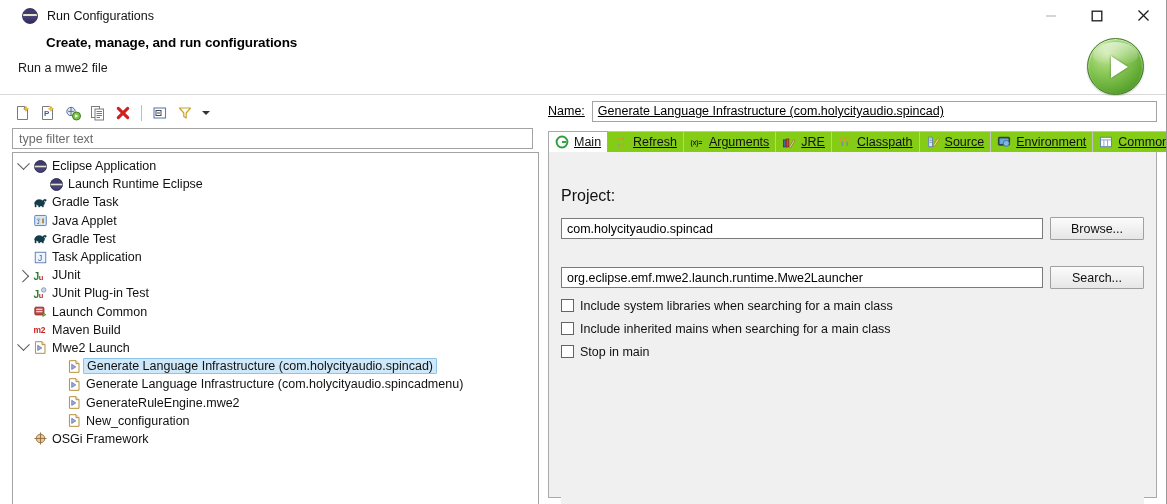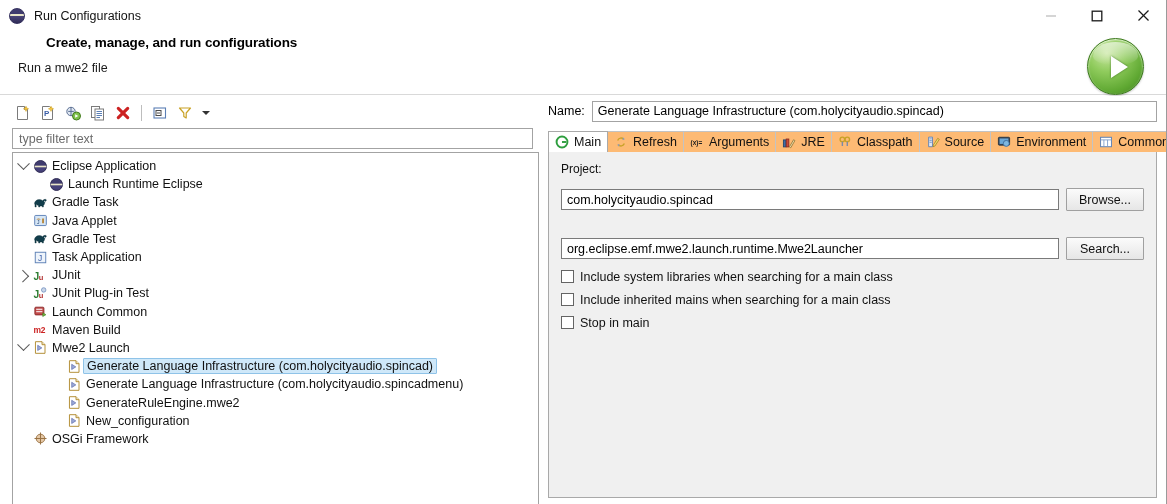--- a/index.html
+++ b/index.html
@@ -22,21 +22,21 @@
     border-top: none; border-left: none; border-bottom: none;
     overflow: hidden;
   }
 
   
   .titlebar {
     height: 31px;
     display: flex;
     align-items: center;
     background: #ffffff;
-    padding-left: 9px;
+    padding-left: 22px;
     position: relative;
   }
   .eclipse-icon {
     width: 16px; height: 16px;
     border-radius: 50%;
     background: linear-gradient(180deg,
       #3f3b6e 0%, #3f3b6e 38%,
       #e8e4c8 38%, #e8e4c8 52%,
       #4a4578 52%, #2f2b57 100%);
     border: 1px solid #35315e;
@@ -222,21 +222,21 @@
     width: 9px; height: 9px;
     border-right: 1.6px solid #5a5a5a;
     border-bottom: 1.6px solid #5a5a5a;
   }
   .chev.down { transform: rotate(45deg) translate(-2px,-2px); }
   .chev.right { transform: rotate(-45deg) translate(-1px, 0px); }
 
   
   .right-panel {
     position: absolute;
-    left: 548px; top: 4px; right: 9px; bottom: 0;
+    left: 548px; top: 4px; right: 9px; bottom: 0; text-decoration: underline;
   }
   .name-row {
     display: flex;
     align-items: center;
     height: 22px;
   }
   .name-label { font-size: 12.5px; margin-right: 7px; }
   .name-input {
     flex: 1;
     height: 21px;
@@ -257,21 +257,21 @@
     position: relative;
     z-index: 2;
   }
   .tab {
     display: flex; align-items: center;
     height: 21px;
     padding: 0 6px 0 5px;
     font-size: 12.5px;
     border: 1px solid #c3c3c3;
     border-bottom: none;
-    background: #fdba74;
+    background: #84cc16;
     margin-right: -1px;
     white-space: nowrap;
     color: #111;
   }
   .tab.active {
     background: #ffffff;
     border-color: #a9a9a9;
     position: relative;
     z-index: 3;
   }
@@ -296,43 +296,44 @@
     top: 52px; bottom: 6px;
     padding: 10px 12px 0 12px;
     margin-top: 0;
   }
   .tab-content-inner {
     background: #f0f0f0;
     height: 100%;
   }
 
   .group-label {
-    font-size: 12px;
+    font-size: 16px;
     color: #111;
     margin-bottom: 4px;
+    margin-top: 25px;
   }
   .field-row {
     display: flex;
     align-items: center;
     gap: 7px;
     margin-top: 12px;
   }
   .text-field {
     flex: 1;
     height: 21px;
     background: #ffffff;
     border: 1px solid #7a7a7a;
     display: flex; align-items: center;
     padding-left: 5px;
     font-size: 12.5px;
     overflow: hidden;
     white-space: nowrap;
   }
   .btn {
-    width: 78px; height: 23px;
+    width: 94px; height: 23px;
     background: linear-gradient(180deg,#fbfbfb,#e6e6e6);
     border: 1px solid #a0a0a0;
     font-size: 12.5px;
     display: flex; align-items: center; justify-content: center;
     color: #111;
     border-radius: 1px;
   }
   .spacer-14 { height: 14px; }
 
   .cb-row {

